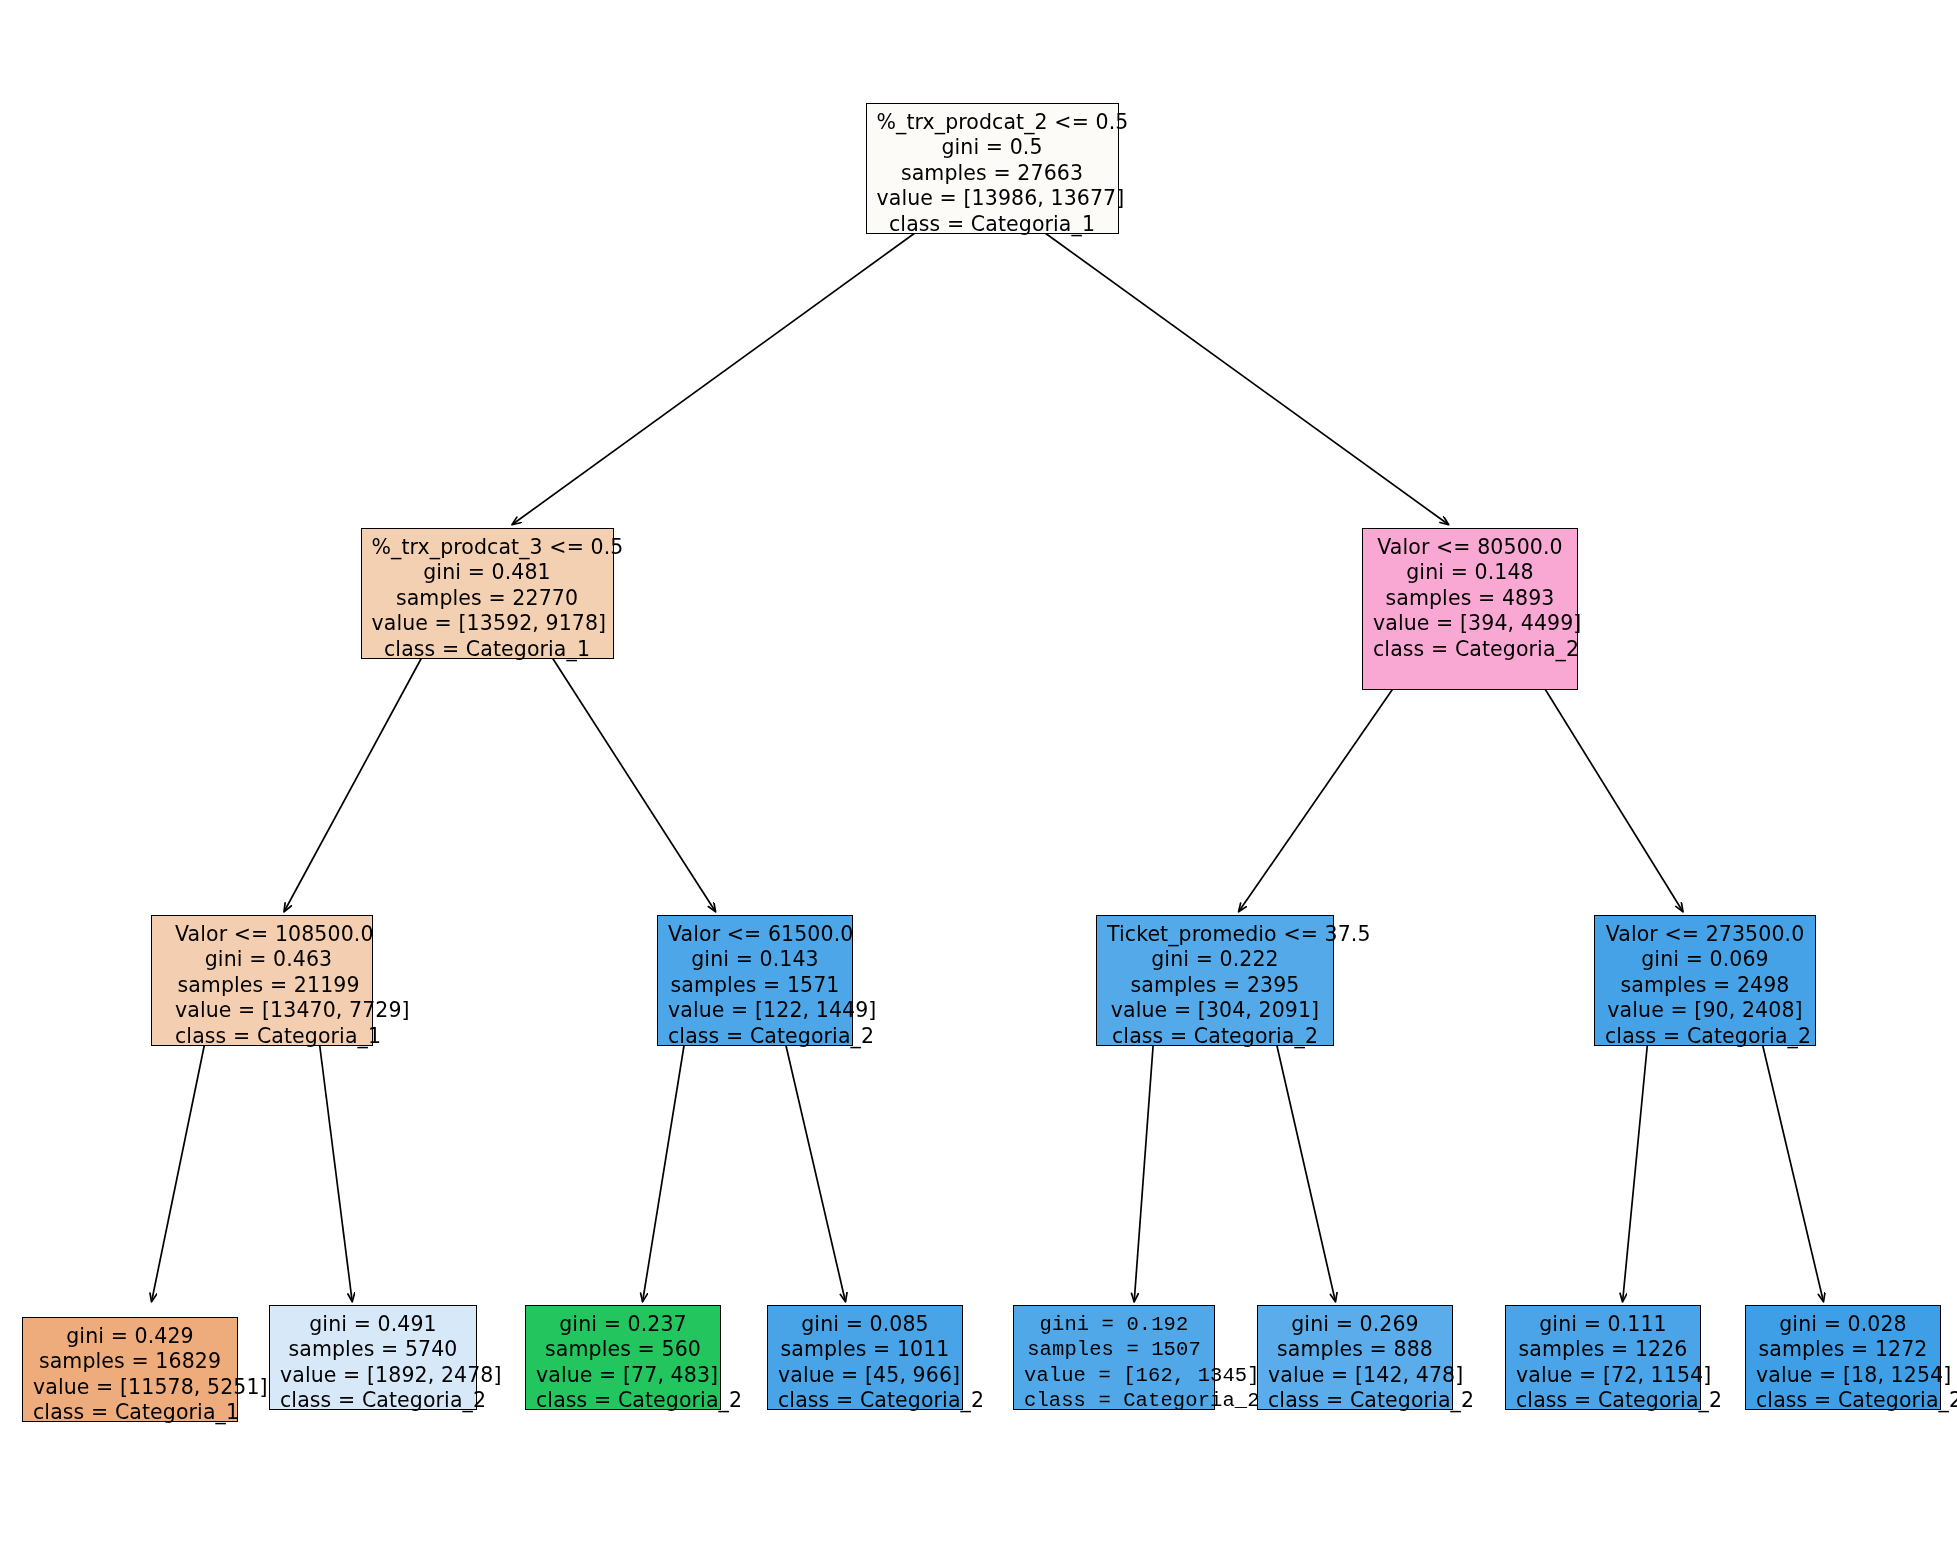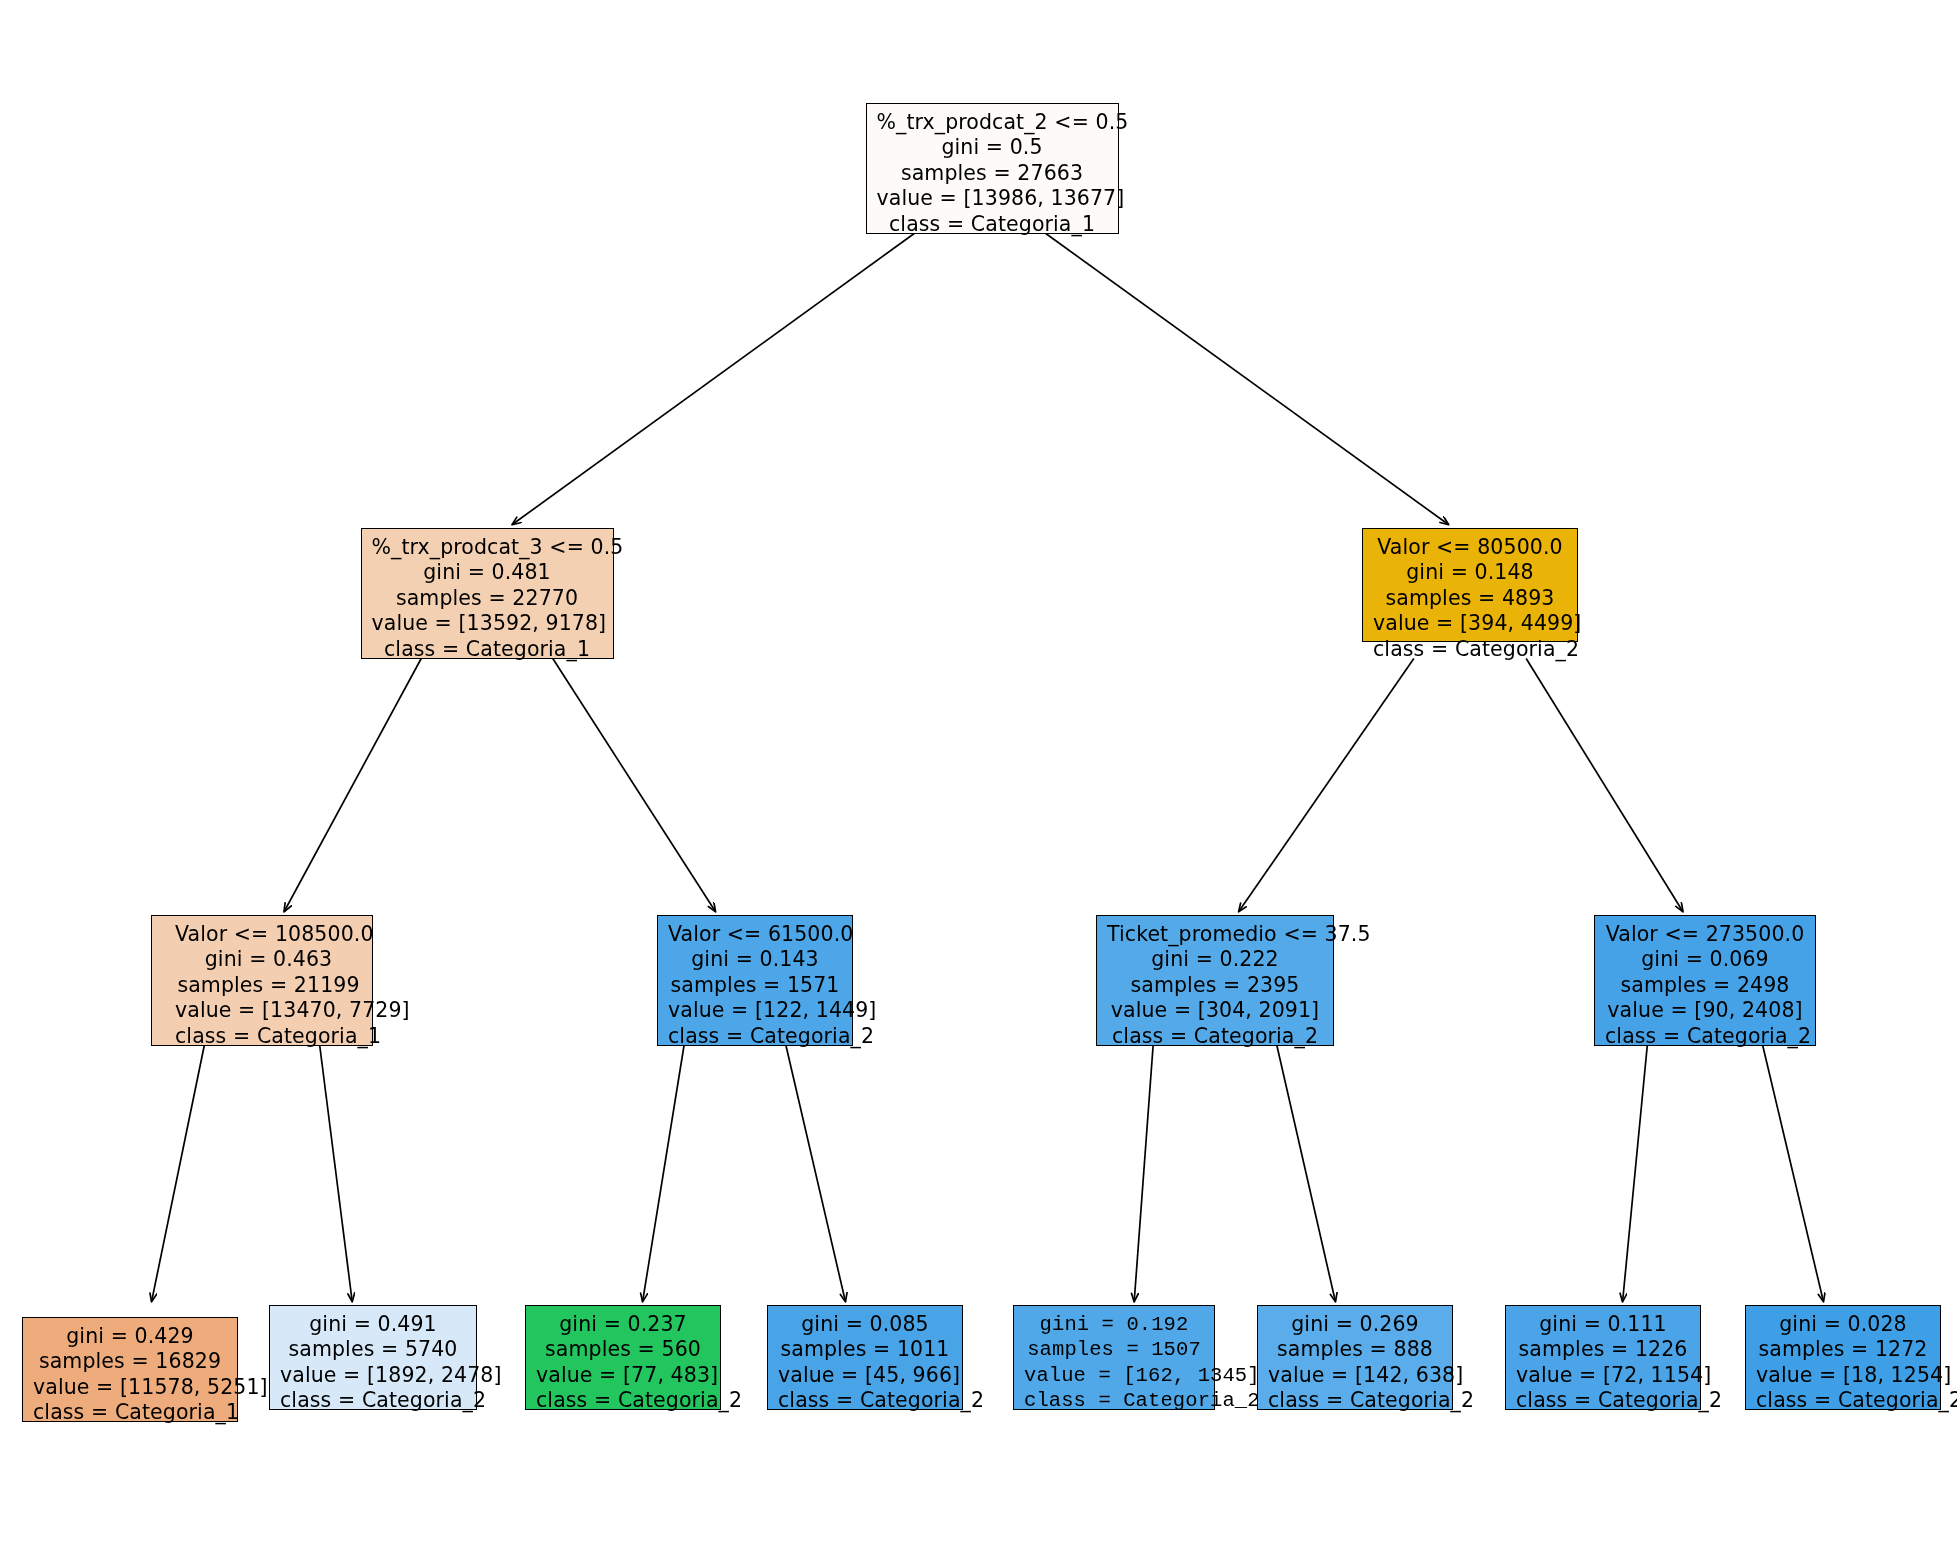--- a/index.html
+++ b/index.html
@@ -56,21 +56,21 @@
         <span class="ln">value = [13986, 13677]</span>
         <span class="ln">class = Categoria_1</span>
       </div>
       <div class="node" style="background: rgb(244, 208, 179); left: 360.5px; top: 527.5px; width: 253px; height: 131px;">
         <span class="ln">%_trx_prodcat_3 &lt;= 0.5</span>
         <span class="ln">gini = 0.481</span>
         <span class="ln">samples = 22770</span>
         <span class="ln">value = [13592, 9178]</span>
         <span class="ln">class = Categoria_1</span>
       </div>
-      <div class="node" style="background: #eab308; left: 1362px; top: 527.5px; width: 216px; height: 114px;">
+      <div class="node" style="background: #f9a8d4; left: 1362px; top: 527.5px; width: 216px; height: 162px;">
         <span class="ln">Valor &lt;= 80500.0</span>
         <span class="ln">gini = 0.148</span>
         <span class="ln">samples = 4893</span>
         <span class="ln">value = [394, 4499]</span>
         <span class="ln">class = Categoria_2</span>
       </div>
       <div class="node" style="background: rgb(244, 206, 176); left: 151px; top: 914.5px; width: 222px; height: 131px; padding-left: 23px;">
         <span class="ln">Valor &lt;= 108500.0</span>
         <span class="ln">gini = 0.463</span>
         <span class="ln">samples = 21199</span>
@@ -124,21 +124,21 @@
       </div>
       <div class="node" style="background: rgb(81, 168, 232); left: 1013px; top: 1304.5px; width: 202px; height: 105px; font-family: Liberation Mono, monospace;">
         <span class="ln">gini = 0.192</span>
         <span class="ln">samples = 1507</span>
         <span class="ln">value = [162, 1345]</span>
         <span class="ln">class = Categoria_2</span>
       </div>
       <div class="node" style="background: rgb(90, 173, 234); left: 1257px; top: 1304.5px; width: 196px; height: 105px;">
         <span class="ln">gini = 0.269</span>
         <span class="ln">samples = 888</span>
-        <span class="ln">value = [142, 638]</span>
+        <span class="ln">value = [142, 478]</span>
         <span class="ln">class = Categoria_2</span>
       </div>
       <div class="node" style="background: rgb(74, 164, 231); left: 1505px; top: 1304.5px; width: 196px; height: 105px;">
         <span class="ln">gini = 0.111</span>
         <span class="ln">samples = 1226</span>
         <span class="ln">value = [72, 1154]</span>
         <span class="ln">class = Categoria_2</span>
       </div>
       <div class="node" style="background: rgb(63, 159, 230); left: 1745px; top: 1304.5px; width: 196px; height: 105px;">
         <span class="ln">gini = 0.028</span>

